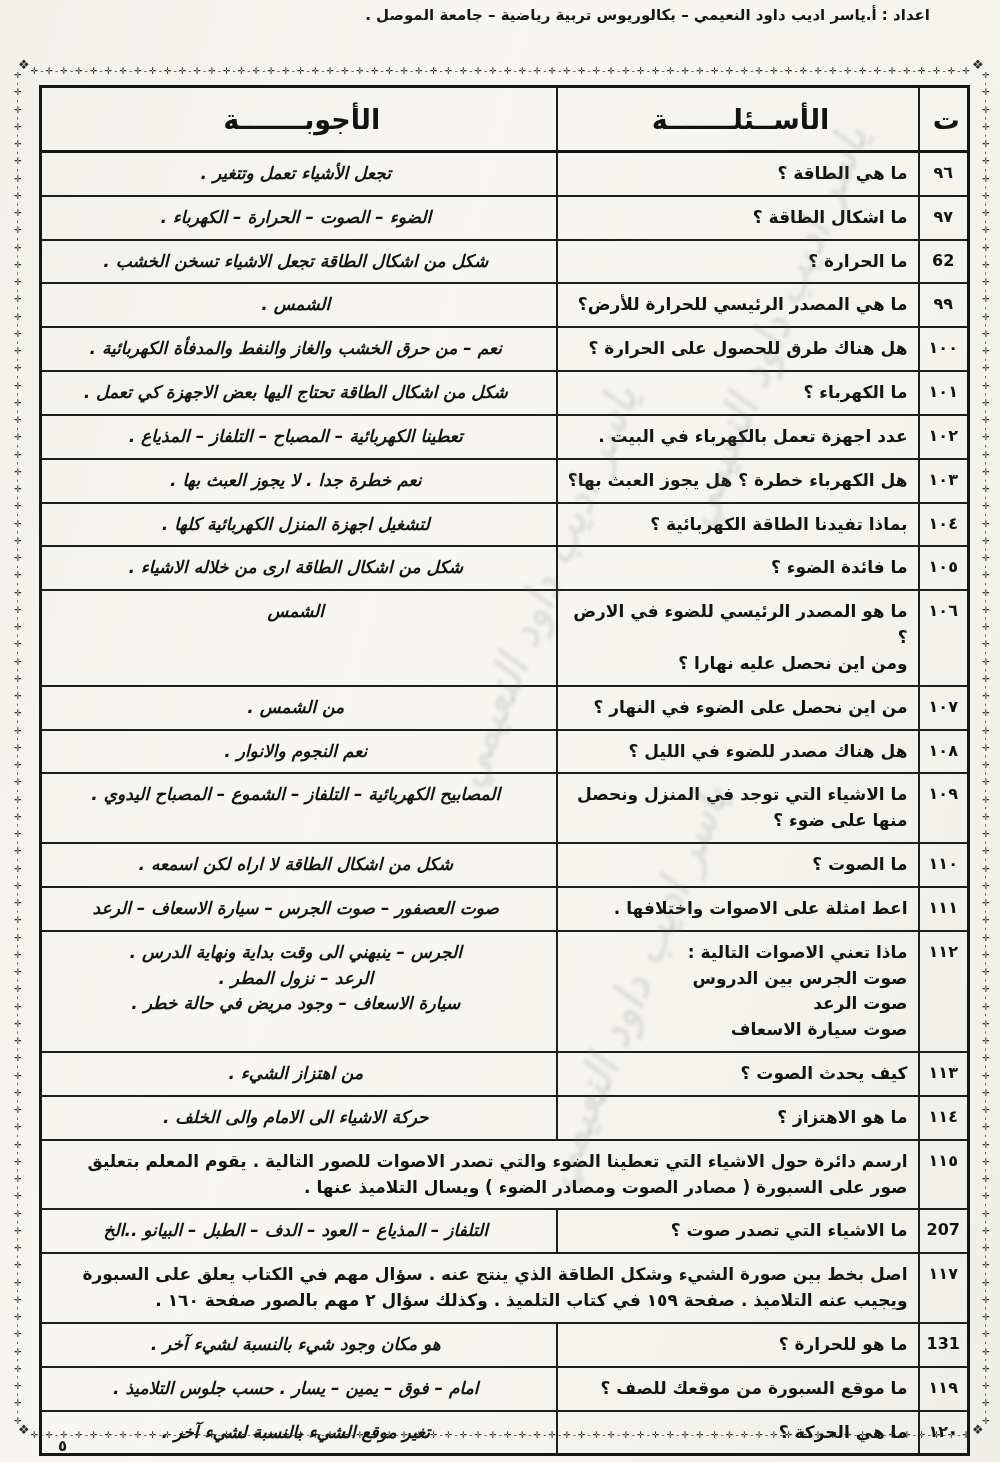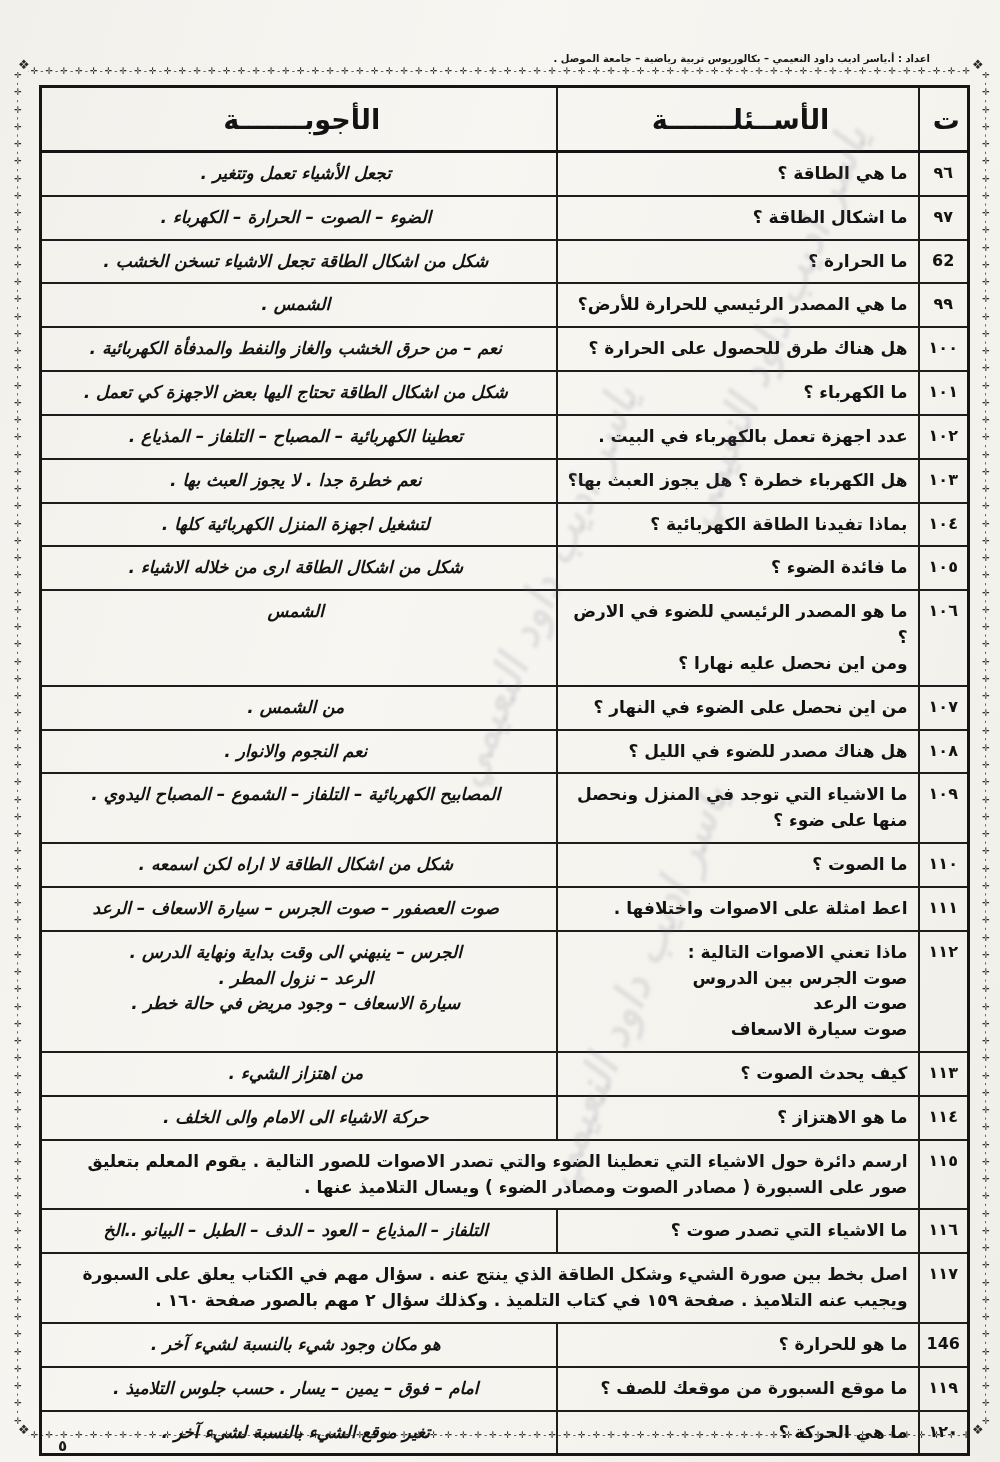--- a/index.html
+++ b/index.html
@@ -12,23 +12,22 @@
   .page{
     position:relative;width:1000px;height:1462px;
     direction:rtl;
     background:linear-gradient(105deg,#f1f0eb 0%,#f7f6f2 38%,#f4f3ee 70%,#efeee9 100%);
     color:#121212;
     overflow:hidden;
   }
   
   .prep-line{
     position:absolute;top:6px;right:70px;
-    font-size:10px;font-weight:700;color:#161616;
+    font-size:15px;font-weight:700;color:#161616;
     white-space:nowrap;
-    margin-top:47px;
   }
   
   .chain{color:#2e2e2e;letter-spacing:2px;white-space:nowrap;overflow:hidden;
     font-family:"DejaVu Sans",sans-serif;font-size:9px;line-height:14px;}
   .chain-top{position:absolute;top:64px;left:28px;width:944px;height:14px;text-align:center;}
   .chain-bottom{position:absolute;top:1428px;left:28px;width:944px;height:14px;text-align:center;}
   .chain-left{position:absolute;top:72px;left:11px;height:1356px;width:14px;writing-mode:vertical-rl;}
   .chain-right{position:absolute;top:72px;left:979px;height:1356px;width:14px;writing-mode:vertical-rl;}
   .corner{position:absolute;font-size:13px;color:#2a2a2a;line-height:13px;}
   .corner.tl{top:58px;left:18px;}
@@ -223,30 +222,30 @@
         <tr>
           <td class="num">١١٤</td>
           <td class="q">ما هو الاهتزاز ؟</td>
           <td class="a">حركة الاشياء الى الامام والى الخلف .</td>
         </tr>
         <tr>
           <td class="num">١١٥</td>
           <td class="m" colspan="2">ارسم دائرة حول الاشياء التي تعطينا الضوء والتي تصدر الاصوات للصور التالية . يقوم المعلم بتعليق صور على السبورة ( مصادر الصوت ومصادر الضوء ) ويسال التلاميذ عنها .</td>
         </tr>
         <tr>
-          <td class="num">١١٦</td>
+          <td class="num">207</td>
           <td class="q">ما الاشياء التي تصدر صوت ؟</td>
           <td class="a">التلفاز – المذياع – العود – الدف – الطبل – البيانو ..الخ</td>
         </tr>
         <tr>
           <td class="num">١١٧</td>
           <td class="m" colspan="2">اصل بخط بين صورة الشيء وشكل الطاقة الذي ينتج عنه . سؤال مهم في الكتاب يعلق على السبورة ويجيب عنه التلاميذ . صفحة ١٥٩ في كتاب التلميذ . وكذلك سؤال ٢ مهم بالصور صفحة ١٦٠ .</td>
         </tr>
         <tr>
-          <td class="num">146</td>
+          <td class="num">131</td>
           <td class="q">ما هو للحرارة ؟</td>
           <td class="a">هو مكان وجود شيء بالنسبة لشيء آخر .</td>
         </tr>
         <tr>
           <td class="num">١١٩</td>
           <td class="q">ما موقع السبورة من موقعك للصف ؟</td>
           <td class="a">امام – فوق – يمين – يسار . حسب جلوس التلاميذ .</td>
         </tr>
         <tr>
           <td class="num">١٢٠</td>

